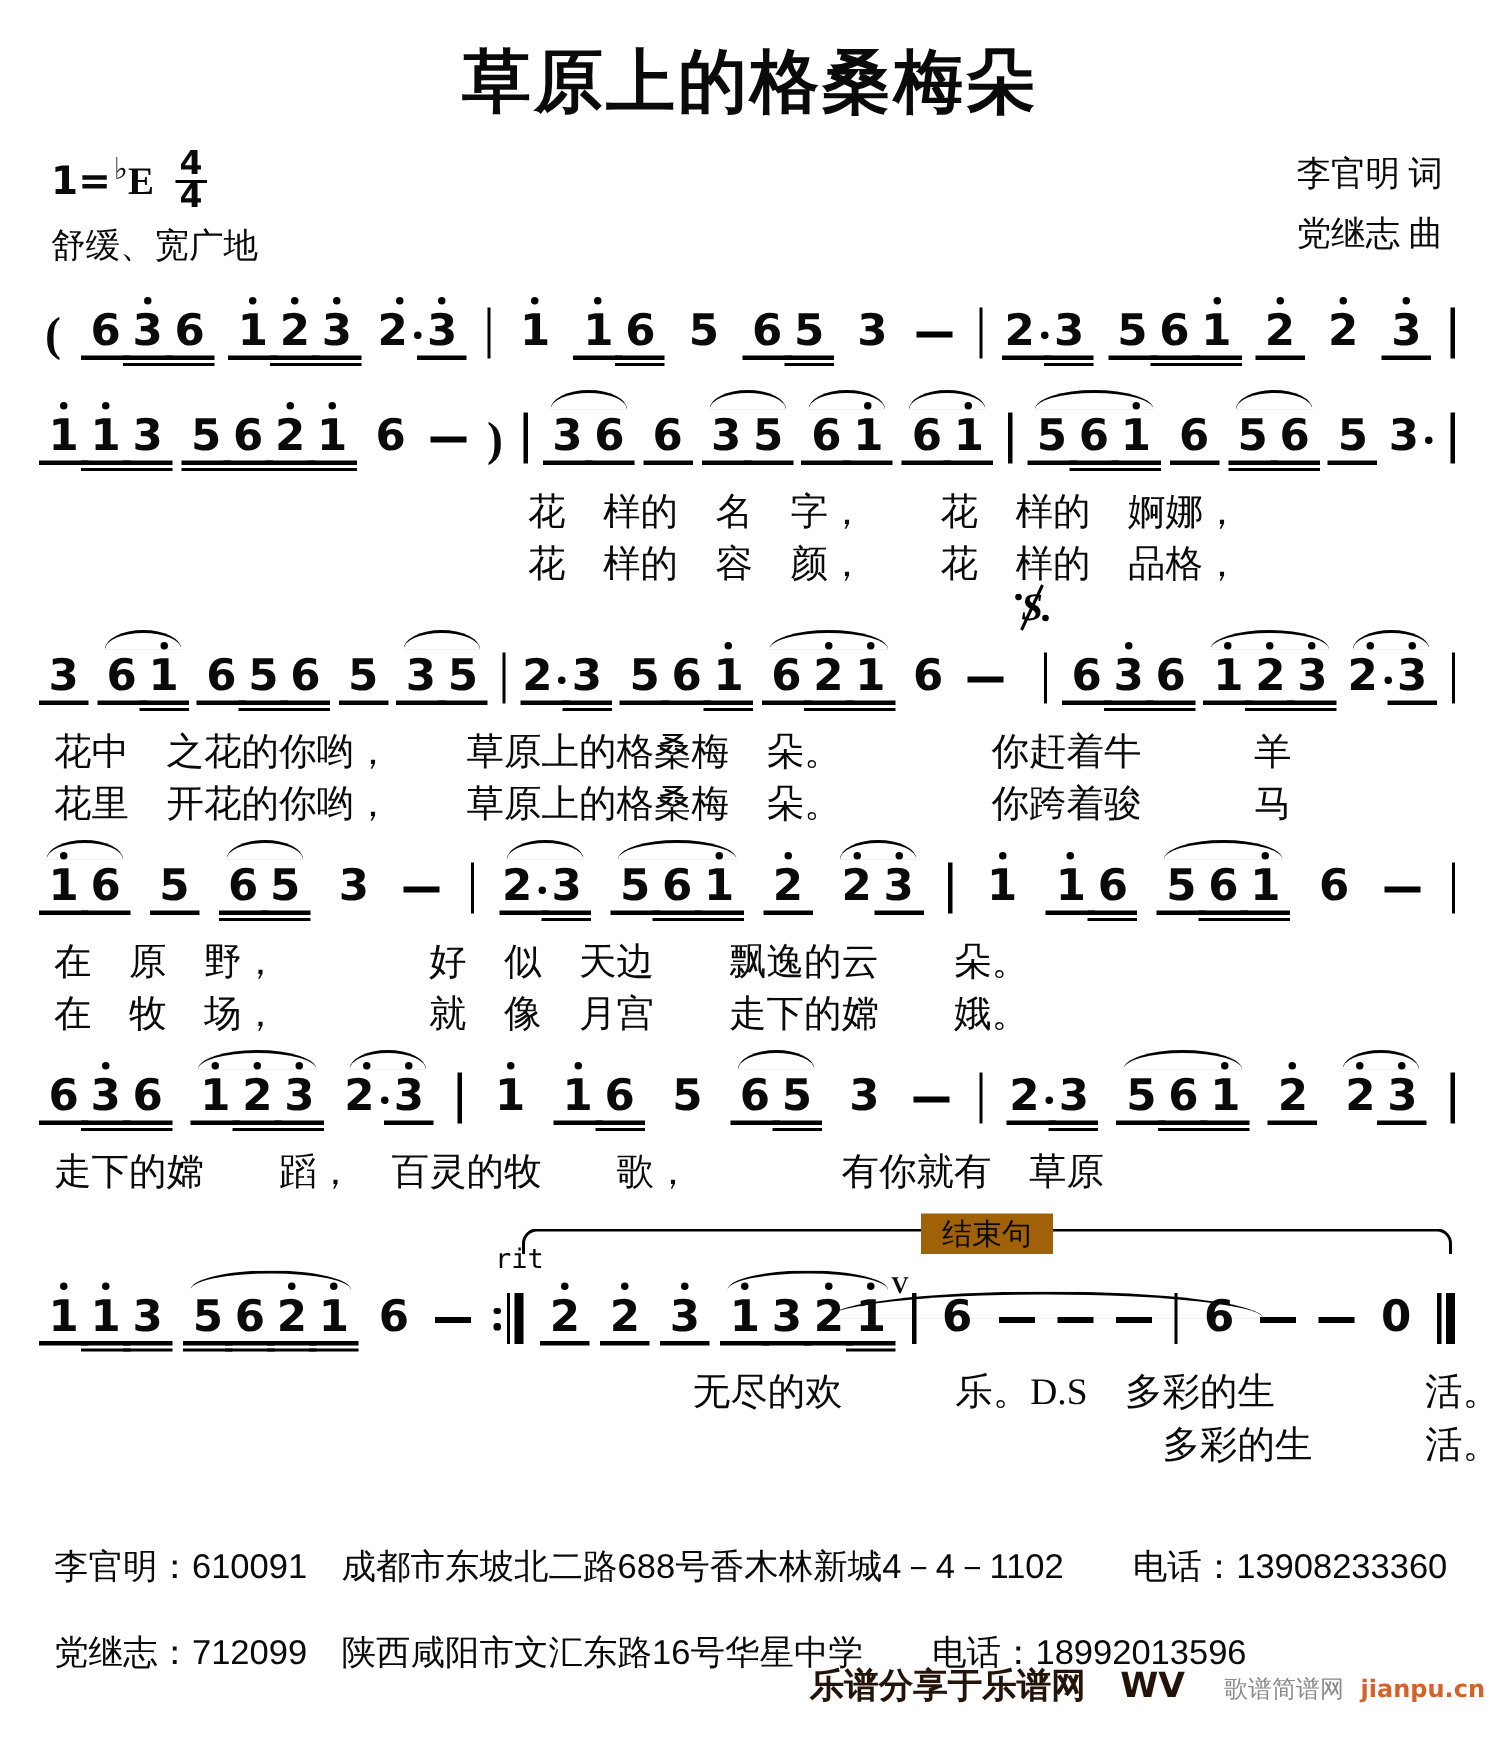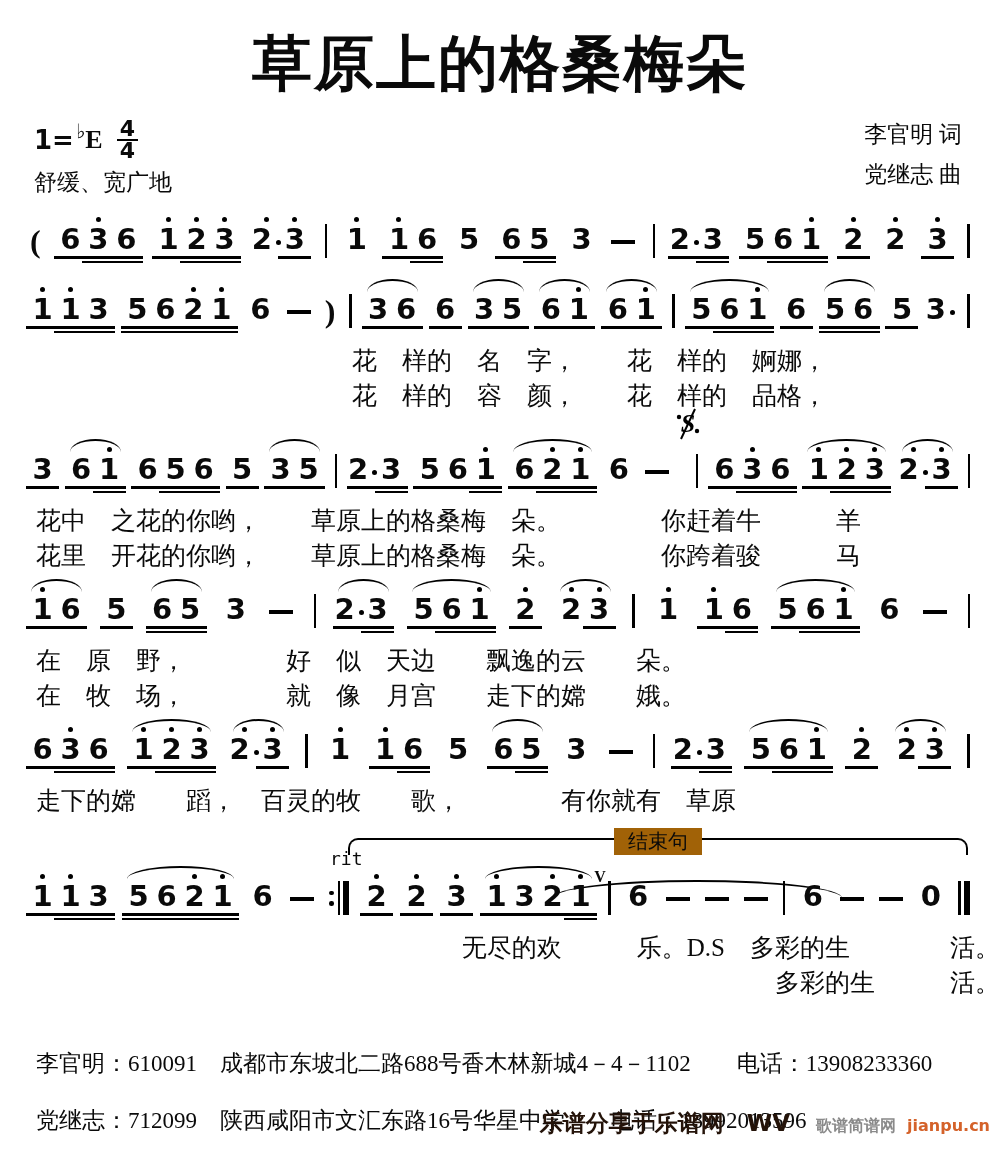--- a/index.html
+++ b/index.html
@@ -1,19 +1,19 @@
 <!DOCTYPE html>
 <html><head>
 <meta charset="utf-8">
 <style>
   html,body{margin:0;padding:0;background:#fff;}
   .page{position:relative;width:1000px;height:1163px;background:#fff;overflow:hidden;
         font-family:"DejaVu Sans",sans-serif;color:#0a0a0a;}
   
-  .title{ text-align:center; font-size:60px; font-weight:bold; letter-spacing:2px;
+  .title{ text-align:center; font-size:46px; font-weight:bold; letter-spacing:2px;
           padding-top:24px; font-family:"DejaVu Sans",sans-serif;}
   .meta{ position:relative; height:88px; margin-top:14px;}
   .keysig{ position:absolute; left:34px; top:0; font-weight:bold; font-size:26px; display:flex; align-items:center;}
   .flat{ font-size:20px; vertical-align:super; position:relative; top:-9px; margin-left:2px;}
   .keyletter{ font-size:26px; font-family:"Liberation Serif",serif;}
   .meter{ display:inline-flex; flex-direction:column; align-items:center; margin-left:14px; line-height:20px; font-size:22px;}
   .meter .mtop{ border-bottom:2px solid #000; padding:0 3px;}
   .tempo{ position:absolute; left:34px; top:48px; font-size:23px; font-family:"Liberation Serif",serif;}
   .credits{ position:absolute; right:38px; top:-4px; text-align:right; font-size:23px; line-height:40px;
             font-family:"Liberation Serif",serif;}
@@ -56,26 +56,26 @@
   .s6wrap{ position:relative;}
   .rit{ position:absolute; left:330px; top:-26px; font-size:18px; font-family:"DejaVu Sans Mono",monospace;}
   .endbracket{ position:absolute; left:348px; right:32px; top:-36px; height:15px;
                border-top:2.5px solid #000; border-left:2.5px solid #000; border-right:2.5px solid #000;
                border-radius:10px 10px 0 0;}
   .endbracket span{ position:absolute; top:-12px; left:50%; transform:translateX(-50%);
                     background:#a16207; padding:0 14px; font-size:20px; font-family:"Liberation Serif",serif;}
   .tie{ position:absolute; left:552px; width:290px; top:6px; height:16px;
         border-top:2.5px solid #000; border-radius:50% 50% 0 0/100% 100% 0 0;}
   
-  .contacts{ margin-top:48px; font-family:Liberation Serif, serif; font-size:23px;}
+  .contacts{ margin-top:48px; font-family:Liberation Sans, sans-serif; font-size:23px;}
   .contacts div{ padding-left:36px; margin-bottom:26px; white-space:pre;}
   .sharebar{ position:absolute; right:10px; bottom:24px; display:flex; align-items:baseline; gap:26px;}
   .sharenote{ font-size:23px; font-weight:bold; color:#241309; font-family:"DejaVu Sans",sans-serif;}
   .wm{ font-size:16px;}
-  .wm .site{ color:#8a8a8a;font-weight:bold;}
+  .wm .site{ color:#8a8a8a;}
   .wm .domain{ color:#d4622a; font-weight:bold; margin-left:6px;}
 </style>
 </head>
 <body>
 
 <div class="page">
 
   <div class="title">草原上的格桑梅朵</div>
 
   <div class="meta">

